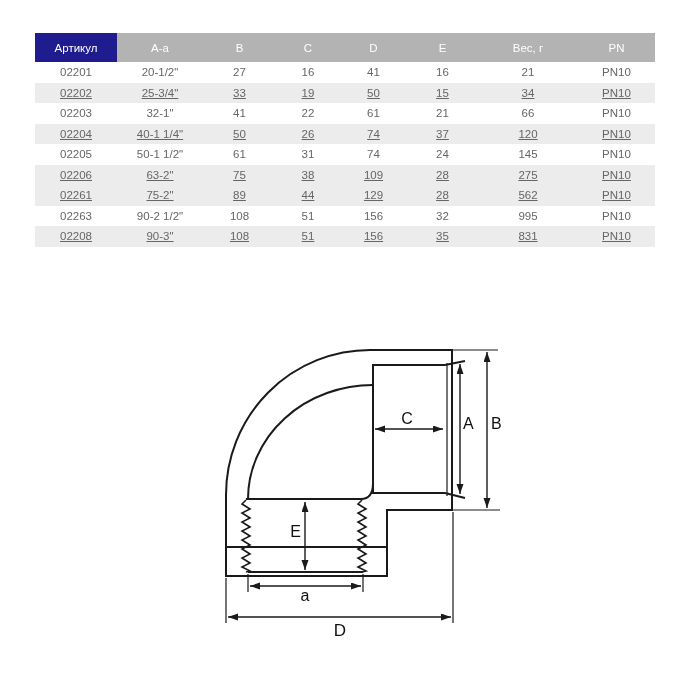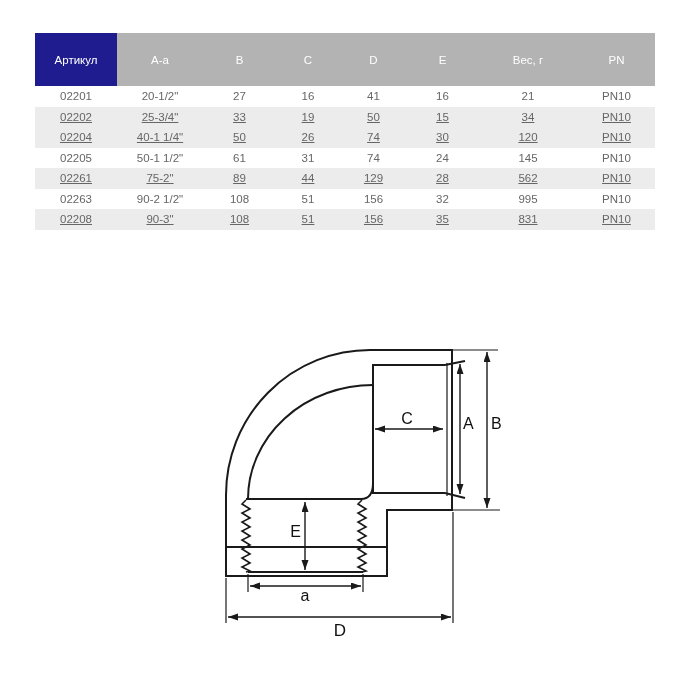--- a/index.html
+++ b/index.html
@@ -7,21 +7,21 @@
     width:700px;height:700px;background:#ffffff;position:relative;
     font-family:"Liberation Sans", sans-serif;
     --accent:#1e1c8f; --hgray:#b3b3b3; --rowalt:#ececec; --rowtext:#666666; --line:#1a1a1a;
   }
   table.spec{
     position:absolute;left:35px;top:33px;width:620px;
     border-collapse:collapse;table-layout:fixed;
   }
   table.spec th{
     height:29px;background:var(--hgray);color:#ffffff;
-    font-size:11.5px;font-weight:normal;text-align:center;padding:12px;
+    font-size:11.5px;font-weight:normal;text-align:center;padding:0;
   }
   table.spec th.accent{background:var(--accent);}
   table.spec td{
     height:20.5px;font-size:11.5px;color:var(--rowtext);
     text-align:center;padding:0;white-space:nowrap;
   }
   table.spec tr.alt td{background:var(--rowalt);text-decoration:underline;}
   svg.drawing{position:absolute;left:0;top:330px;}
   svg.drawing .outline{stroke:var(--line);stroke-width:2;fill:none;}
   svg.drawing .thick{stroke:var(--line);stroke-width:2.2;fill:none;}
@@ -70,41 +70,61 @@
       <tr class="alt">
         <td>02202</td>
         <td>25-3/4"</td>
         <td>33</td>
         <td>19</td>
         <td>50</td>
         <td>15</td>
         <td>34</td>
         <td>PN10</td>
       </tr>
+      <tr>
+        <td>02203</td>
+        <td>32-1"</td>
+        <td>41</td>
+        <td>22</td>
+        <td>61</td>
+        <td>21</td>
+        <td>66</td>
+        <td>PN10</td>
+      </tr>
       <tr class="alt">
         <td>02204</td>
         <td>40-1 1/4"</td>
         <td>50</td>
         <td>26</td>
         <td>74</td>
-        <td>30</td>
+        <td>37</td>
         <td>120</td>
         <td>PN10</td>
       </tr>
       <tr>
         <td>02205</td>
         <td>50-1 1/2"</td>
         <td>61</td>
         <td>31</td>
         <td>74</td>
         <td>24</td>
         <td>145</td>
         <td>PN10</td>
       </tr>
       <tr class="alt">
+        <td>02206</td>
+        <td>63-2"</td>
+        <td>75</td>
+        <td>38</td>
+        <td>109</td>
+        <td>28</td>
+        <td>275</td>
+        <td>PN10</td>
+      </tr>
+      <tr class="alt">
         <td>02261</td>
         <td>75-2"</td>
         <td>89</td>
         <td>44</td>
         <td>129</td>
         <td>28</td>
         <td>562</td>
         <td>PN10</td>
       </tr>
       <tr>

